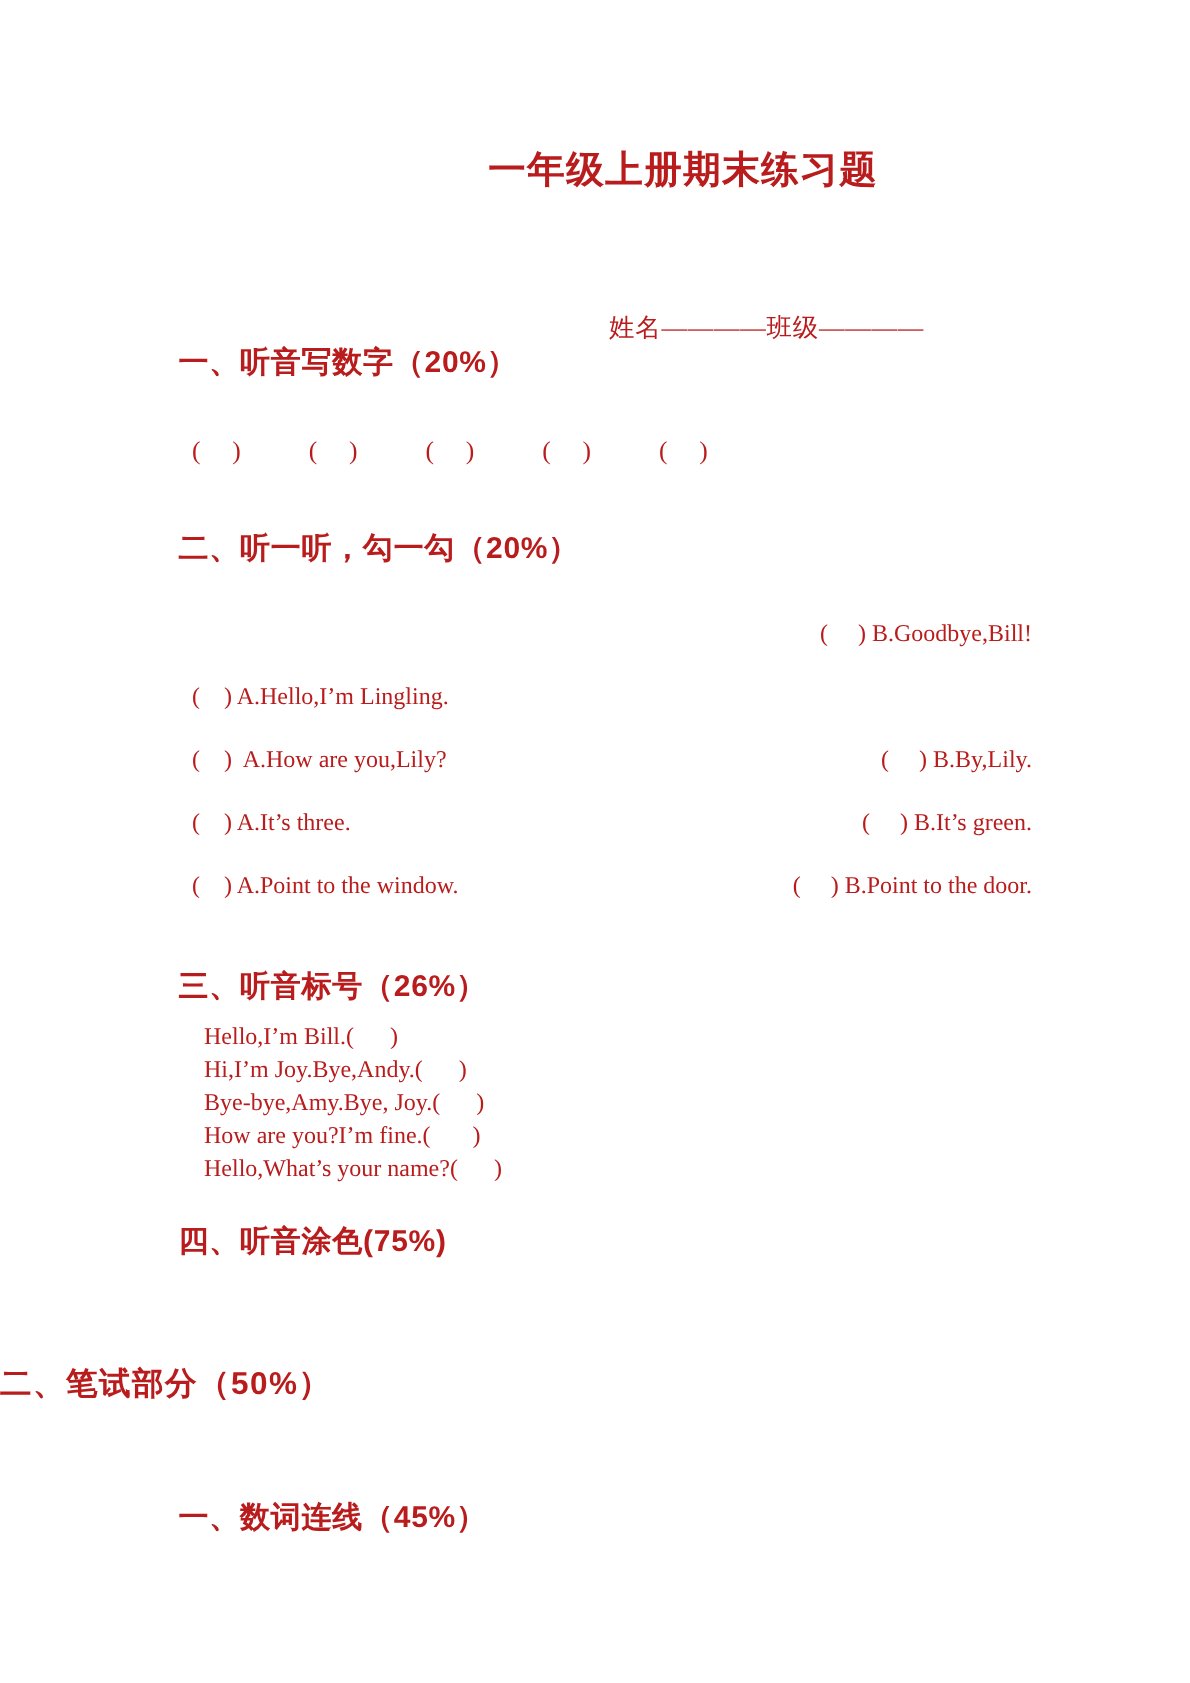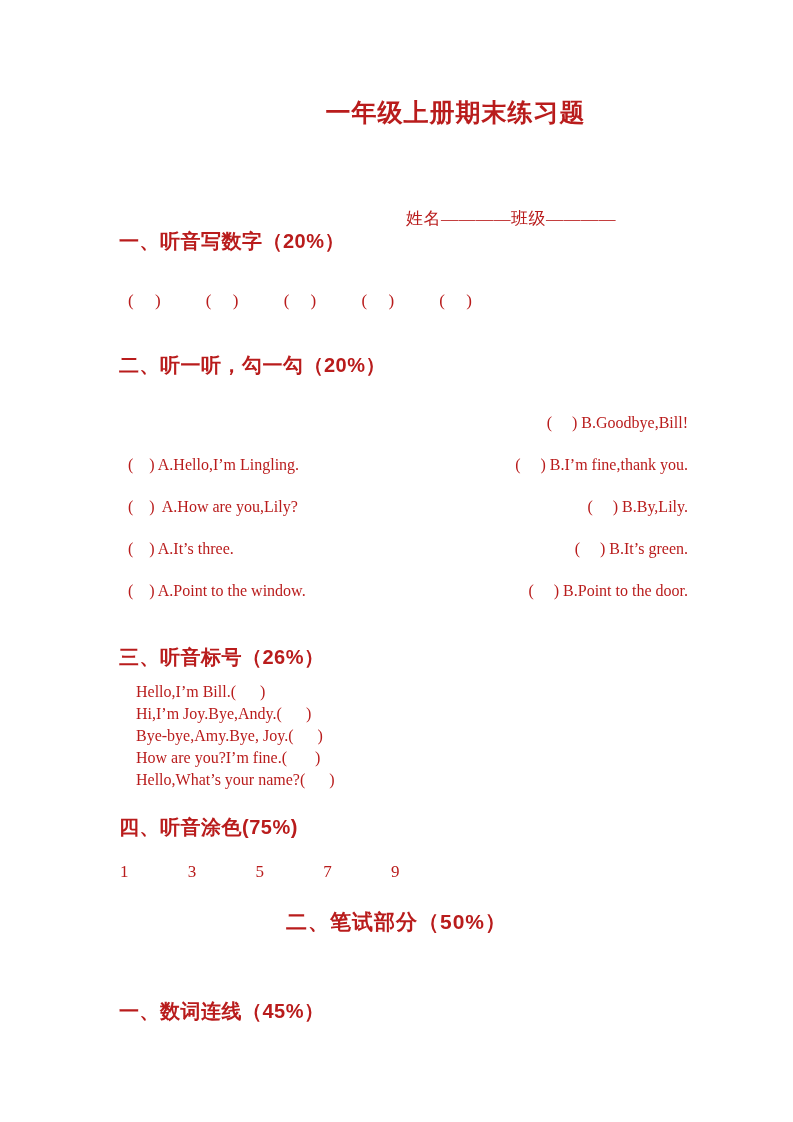--- a/index.html
+++ b/index.html
@@ -34,21 +34,21 @@
   .check-rows { top:412px; left:128px; width:560px; font-size:16px; }
   .check-row { display:flex; line-height:22px; margin-bottom:20px; white-space:nowrap; }
   .check-row .left { width:269px; flex:0 0 269px; }
   .check-row .right { flex:1;text-align:right; }
   .h-sec3 { top:644px; left:119px; }
   .number-lines { top:681px; left:136px; font-size:16px; line-height:22px; }
   .h-sec4 { top:814px; left:119px; }
   .color-numbers { top:862px; left:120px; font-size:17px; white-space:nowrap; }
   .color-numbers .num { display:inline-block; margin-right:55px; }
   .h-written {
-    top:908px; left:0; width:100%; text-align:center;
+    top:908px; left:0; width:100%; text-align:left;
     font-family:"Liberation Sans","DejaVu Sans",sans-serif;
     font-weight:700; font-size:21px; letter-spacing:1px;
   }
   .h-last { top:998px; left:119px; }
 </style>
 </head>
 <body>
 
 <div class="page">
 
@@ -67,21 +67,20 @@
   </div>
 
   <div class="abs sec-heading h-sec2">二、听一听，勾一勾（20%）</div>
 
   <div class="abs check-rows">
     <div class="check-row">
       <span class="right">(&nbsp;&nbsp;&nbsp;&nbsp;&nbsp;) B.Goodbye,Bill!</span>
     </div>
     <div class="check-row">
       <span class="left">(&nbsp;&nbsp;&nbsp;&nbsp;) A.Hello,I’m Lingling.</span>
-      <span class="right">(&nbsp;&nbsp;&nbsp;&nbsp;&nbsp;) B.I’m fine,thank you.</span>
     </div>
     <div class="check-row">
       <span class="left">(&nbsp;&nbsp;&nbsp;&nbsp;)&nbsp; A.How are you,Lily?</span>
       <span class="right">&nbsp;&nbsp;(&nbsp;&nbsp;&nbsp;&nbsp;&nbsp;) B.By,Lily.</span>
     </div>
     <div class="check-row">
       <span class="left">(&nbsp;&nbsp;&nbsp;&nbsp;) A.It’s three.</span>
       <span class="right">(&nbsp;&nbsp;&nbsp;&nbsp;&nbsp;) B.It’s green.</span>
     </div>
     <div class="check-row">
@@ -95,25 +94,18 @@
   <div class="abs number-lines">
     <div>Hello,I’m Bill.(&nbsp;&nbsp;&nbsp;&nbsp;&nbsp;&nbsp;)</div>
     <div>Hi,I’m Joy.Bye,Andy.(&nbsp;&nbsp;&nbsp;&nbsp;&nbsp;&nbsp;)</div>
     <div>Bye-bye,Amy.Bye, Joy.(&nbsp;&nbsp;&nbsp;&nbsp;&nbsp;&nbsp;)</div>
     <div>How are you?I’m fine.(&nbsp;&nbsp;&nbsp;&nbsp;&nbsp;&nbsp;&nbsp;)</div>
     <div>Hello,What’s your name?(&nbsp;&nbsp;&nbsp;&nbsp;&nbsp;&nbsp;)</div>
   </div>
 
   <div class="abs sec-heading h-sec4">四、听音涂色(75%)</div>
 
-  <div class="abs color-numbers">
-    <span class="num">1</span>
-    <span class="num">3</span>
-    <span class="num">5</span>
-    <span class="num">7</span>
-    <span class="num">9</span>
-  </div>
 
   <div class="abs h-written">二、笔试部分（50%）</div>
 
   <div class="abs sec-heading h-last">一、数词连线（45%）</div>
 
 </div>
 
 </body></html>

